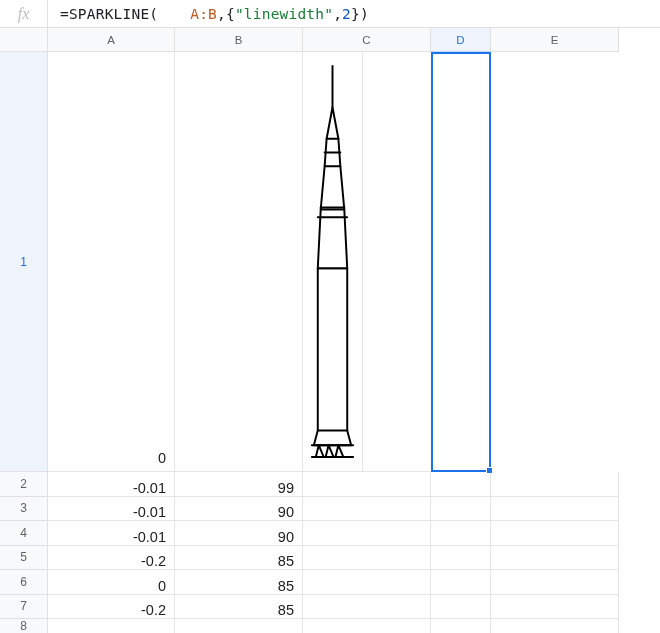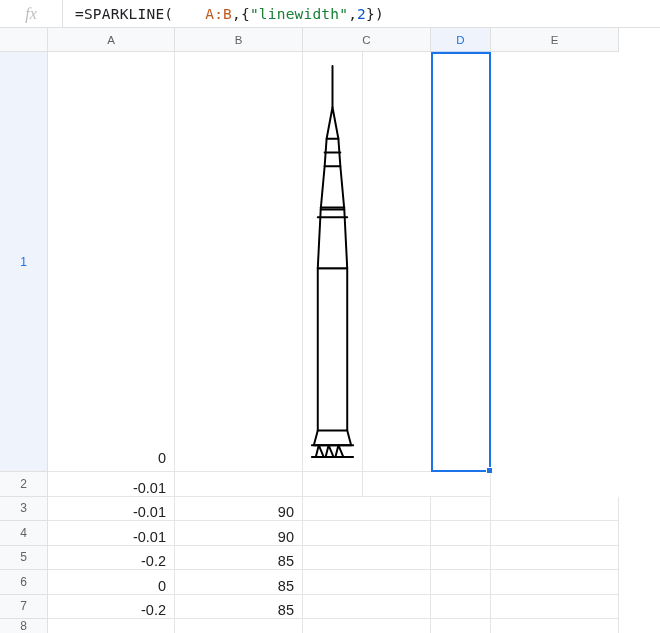--- a/index.html
+++ b/index.html
@@ -17,21 +17,21 @@
       overflow: hidden;
     }
     .formula-bar {
       display: flex;
       align-items: center;
       height: 28px;
       border-bottom: 1px solid #e0e0e0;
       background: #fff;
     }
     .fx-label {
-      width: 63px;
+      width: 48px;
       display: flex;
       align-items: center;
       justify-content: center;
       font-style: italic;
       font-family: Georgia, serif;
       color: #bdbdbd;
       font-size: 16px;
       border-right: 1px solid #e0e0e0;
       height: 100%;
     }
@@ -232,20 +232,23 @@
               </g>
             </svg>
           </div>
           <div class="cell col-E r1"></div>
         </div>
 
         <div class="cell-row">
           <div class="cell col-A rN">
               <span>-0.01</span>
             </div>
+          <div class="cell col-B rN">
+              <span>99</span>
+            </div>
           <div class="cell col-C rN"></div>
           <div class="cell col-D rN"></div>
           <div class="cell col-E rN"></div>
         </div>
         <div class="cell-row">
           <div class="cell col-A rN">
               <span>-0.01</span>
             </div>
           <div class="cell col-B rN">
               <span>90</span>

